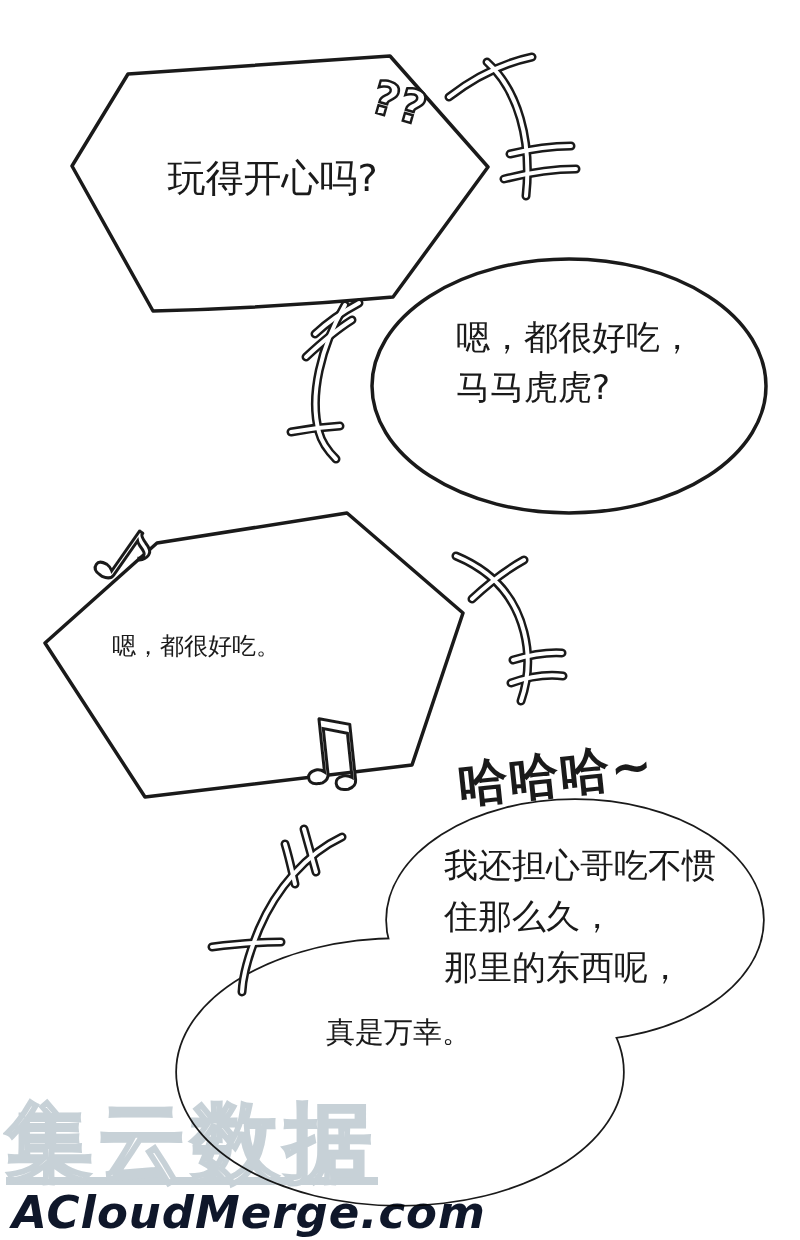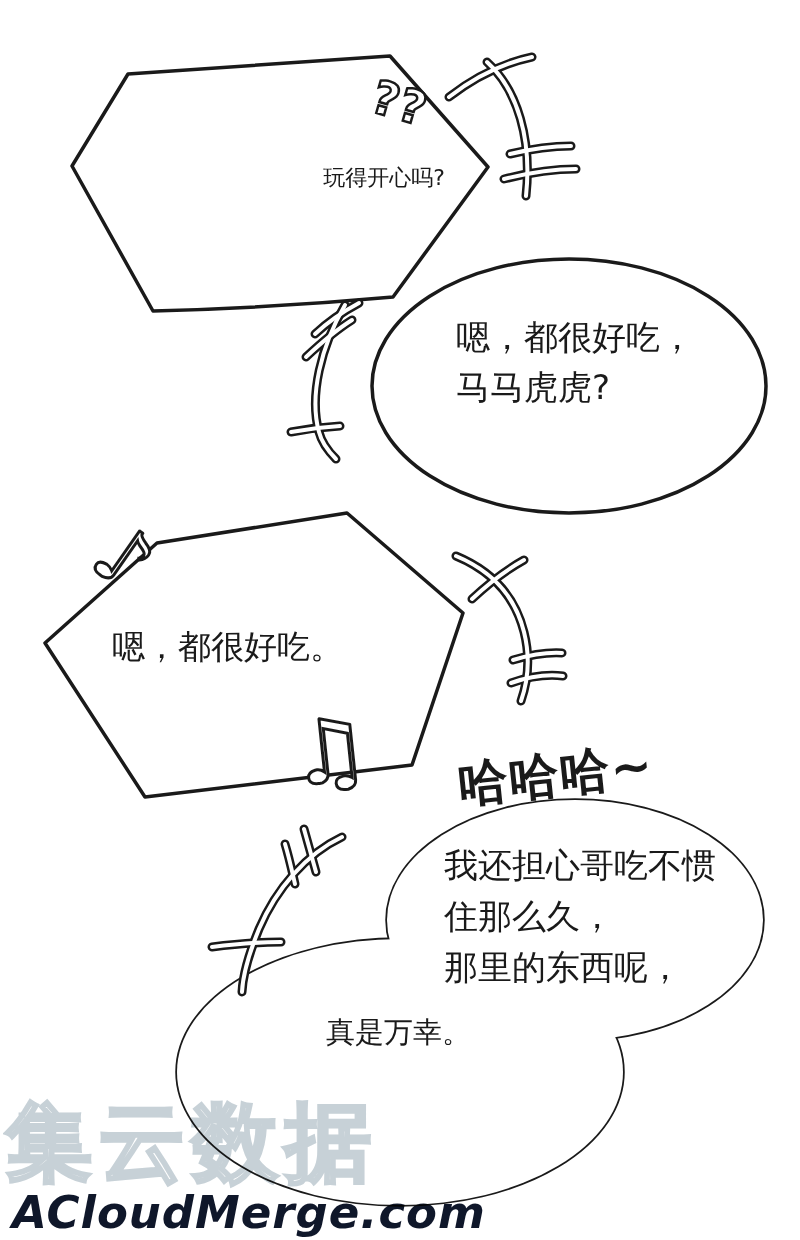--- a/index.html
+++ b/index.html
@@ -5,41 +5,41 @@
   html,body{margin:0;padding:0;background:#e8e8e8;}
   .page{
     position:relative;width:800px;height:1240px;margin:0 auto;
     background:#ffffff;overflow:hidden;
     font-family:"DejaVu Sans","Liberation Sans",sans-serif;
     color:#1a1a1a;
   }
   .art{position:absolute;left:0;top:0;width:800px;height:1240px;}
   .txt{position:absolute;white-space:nowrap;color:#1a1a1a;}
   .b-line{white-space:nowrap;}
-  .b1{left:100px;top:157px;width:345px;text-align:right;font-size:22px;line-height:42px;}
+  .b1{left:100px;top:157px;width:345px;text-align:center;font-size:38px;line-height:42px;}
   .b2{left:456px;top:312px;font-size:34px;line-height:50px;}
-  .b3{left:112px;top:622px;font-size:33px;line-height:49px;}
+  .b3{left:112px;top:622px;font-size:24px;line-height:49px;}
   .b4a{left:444px;top:840px;font-size:34px;line-height:51px;}
   .b4b{left:326px;top:1008px;font-size:29px;line-height:49px;}
   .laugh{
     left:458px;top:752px;font-size:50px;font-weight:900;
     transform:rotate(-6deg);transform-origin:left center;letter-spacing:1px;
   }
   .hollow{
     color:#ffffff;
     -webkit-text-stroke:3px #1a1a1a;
   }
   .qmarks{left:372px;top:76px;font-size:46px;font-weight:700;
     transform:rotate(16deg);transform-origin:center;-webkit-text-stroke:2.5px #1a1a1a;letter-spacing:1px;}
   .note1{left:98px;top:518px;font-size:80px;line-height:80px;transform:rotate(35deg);}
   .note2{left:290px;top:706px;font-size:88px;line-height:92px;transform:rotate(-6deg);}
   .wm{mix-blend-mode:multiply;}
   .wm-logo{
     left:6px;top:1092px;font-size:86px;font-weight:900;letter-spacing:7px;
-    color:#ffffff;-webkit-text-stroke:3px #c7d1d7;line-height:100px;
+    color:#ffffff;-webkit-text-stroke:3px #c7d1d7;line-height:100px;text-decoration:underline;
   }
   .wm-site{
     left:12px;top:1188px;font-size:45px;font-weight:900;font-style:italic;
     color:#0f172a;letter-spacing:1px;line-height:50px;
   }
 </style>
 </head>
 <body>
 
 <div class="page">

